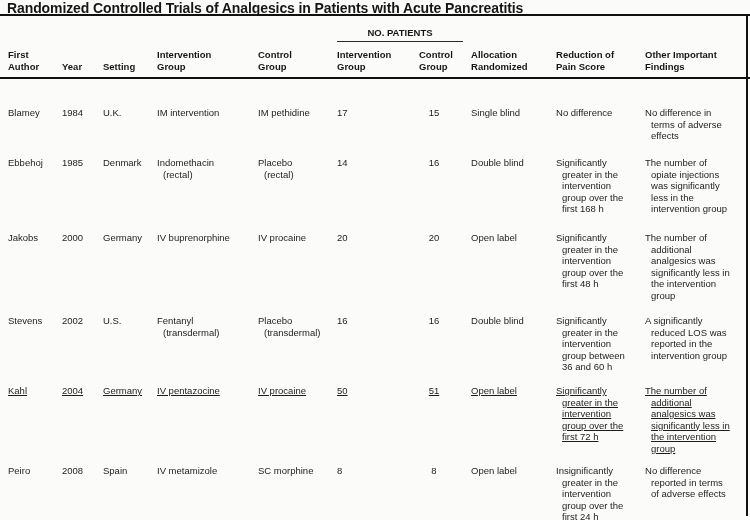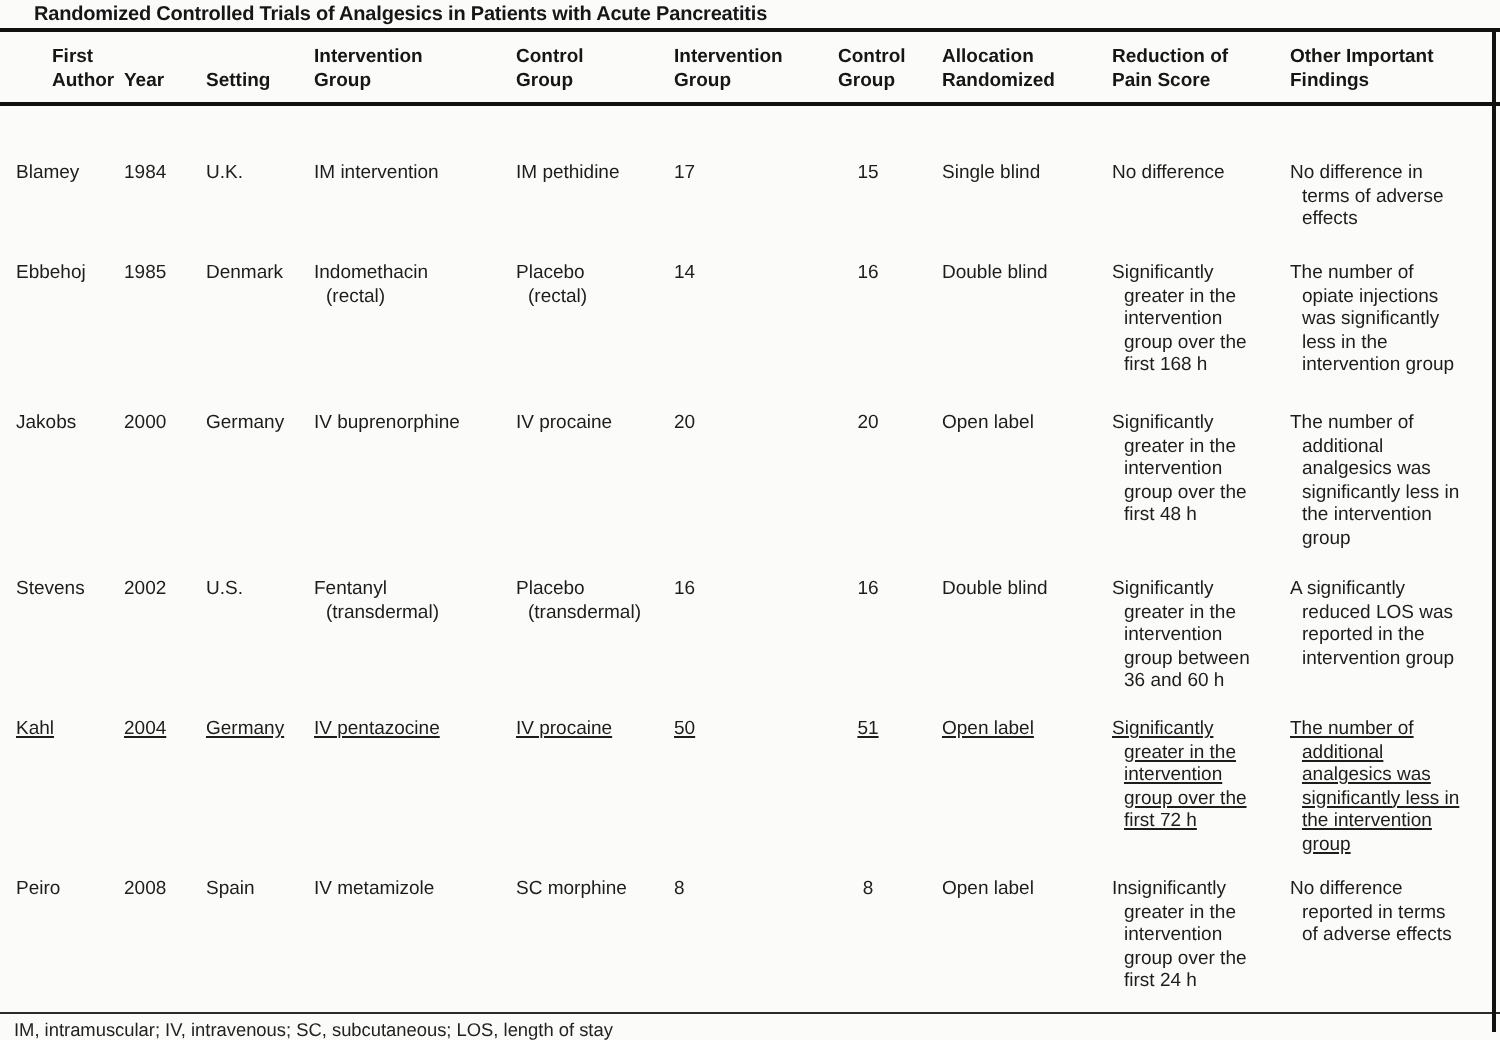--- a/index.html
+++ b/index.html
@@ -6,24 +6,24 @@
   body {
     width: 750px; height: 520px;
     background: #fbfbfa;
     font-family: "Liberation Sans", sans-serif;
     color: #1d1d1d;
   }
   .page { position: relative; width: 750px; height: 520px; overflow: hidden; }
 
   .title {
     font-weight: bold;
-    font-size: 10px;
+    font-size: 14px;
     line-height: 12px;
     height: 12px;
-    padding: 2px 0 0 17px;
+    padding: 2px 0 0 7px;
     border-bottom: 2px solid #111;
     letter-spacing: -0.1px;
     color: #161616;
   }
 
   table {
     border-collapse: collapse;
     table-layout: fixed;
     width: 750px;
   }
@@ -46,21 +46,21 @@
   }
   .colheads th {
     font-weight: bold;
     vertical-align: bottom;
     white-space: pre-line;
     padding: 0 4px 5px 0;
     height: 30px;
     border-bottom: 2px solid #111;
     color: #161616;
   }
-  .colheads th.c1 { padding-left: 26px; }
+  .colheads th.c1 { padding-left: 8px; }
 
   
   tbody td {
     vertical-align: top;
     padding: 0 6px 0 6px;
     text-indent: -6px;        
   }
   tbody td.c1  { padding-left: 14px; }
   tbody td.c4  { padding-right: 16px; }
   tbody td.c5  { padding-right: 14px; }
@@ -107,20 +107,27 @@
         <col style="width:54px">
       <col style="width:101px">
         <col style="width:79px">
         <col style="width:82px">
       <col style="width:52px">
         <col style="width:85px">
         <col style="width:89px">
       <col style="width:105px">
     </colgroup>
     <thead>
+      <tr class="grouprow">
+        <th colspan="5"></th>
+        <th colspan="2">
+          <div class="npat">NO. PATIENTS</div>
+        </th>
+        <th colspan="3"></th>
+      </tr>
       <tr class="colheads">
         <th class="c1">First
 Author</th>
         <th class="c2">Year</th>
         <th class="c3">Setting</th>
         <th class="c4">Intervention
 Group</th>
         <th class="c5">Control
 Group</th>
         <th class="c6">Intervention

